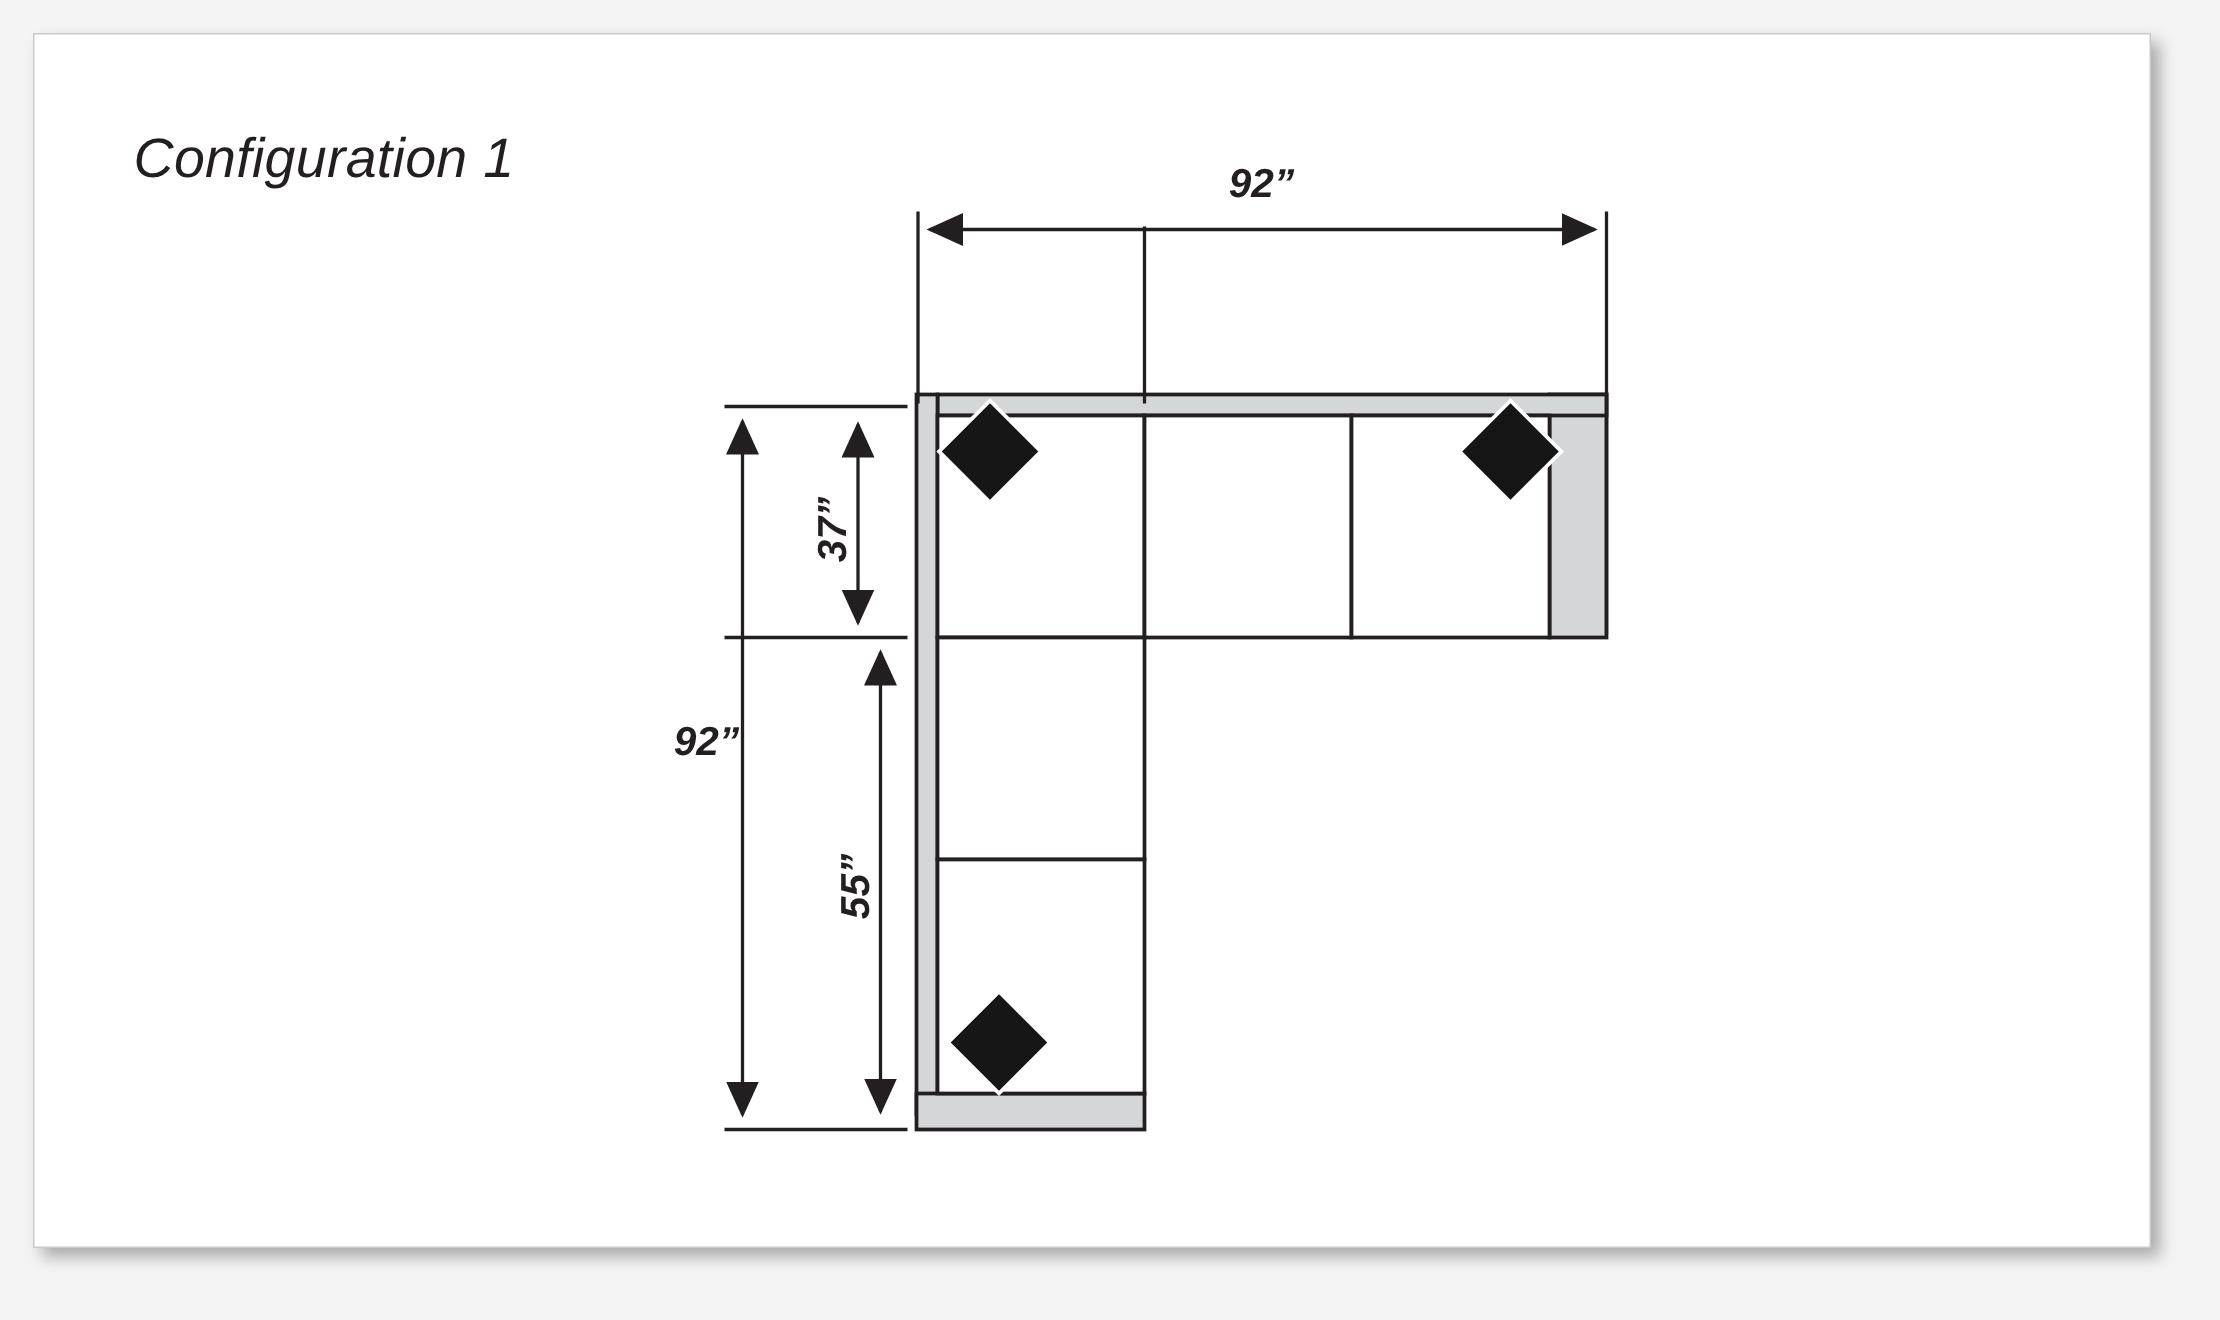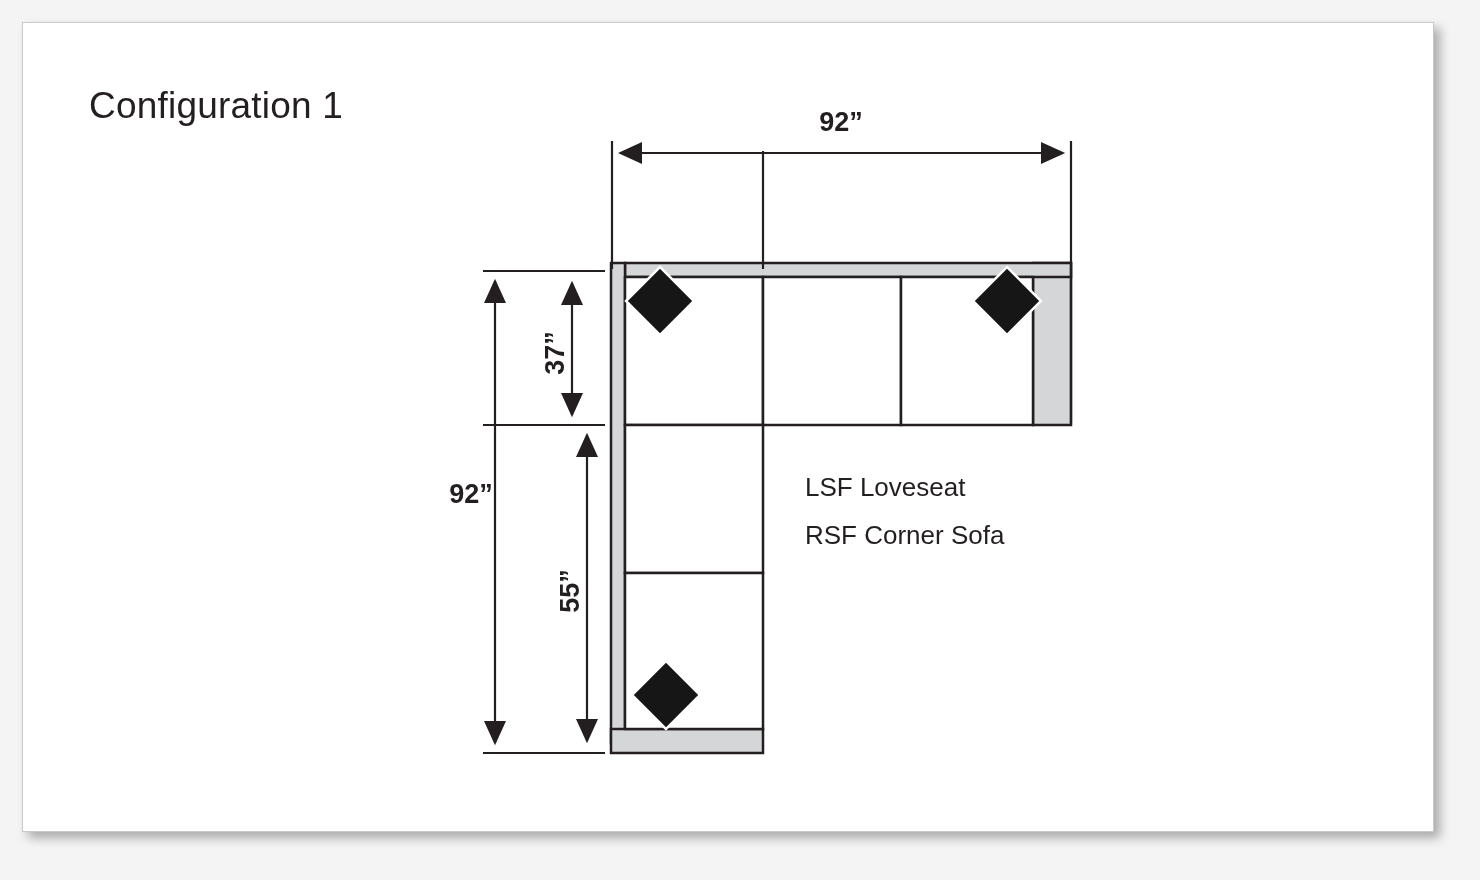--- a/index.html
+++ b/index.html
@@ -13,20 +13,21 @@
     font-family: "Liberation Sans", sans-serif;
     position: relative;
     overflow: hidden;
   }
   .page {
     position: absolute;
     left: 0; top: 0;
     width: 1480px;
     height: 880px;
     background: #f4f4f4;
+    font-style: italic;
   }
   .card {
     position: absolute;
     left: 22px;
     top: 22px;
     width: 1412px;
     height: 810px;
     background: #ffffff;
     border: 1px solid #c9c9c9;
     box-shadow: 6px 6px 10px rgba(0,0,0,0.30);
@@ -126,19 +127,15 @@
       </g>
 
       <g fill="#231f20" font-family="Liberation Sans, sans-serif" font-size="27" font-weight="bold">
         <text x="818" y="108" text-anchor="middle">92”</text>
         <text x="448" y="480" text-anchor="middle">92”</text>
         <text x="0" y="0" transform="translate(541,330) rotate(-90)" text-anchor="middle">37”</text>
         <text x="0" y="0" transform="translate(556,568) rotate(-90)" text-anchor="middle">55”</text>
       </g>
     </svg>
 
-    <div class="legend">
-      <div>LSF Loveseat</div>
-      <div>RSF Corner Sofa</div>
-    </div>
 
   </div>
 </div>
 
 </body></html>

